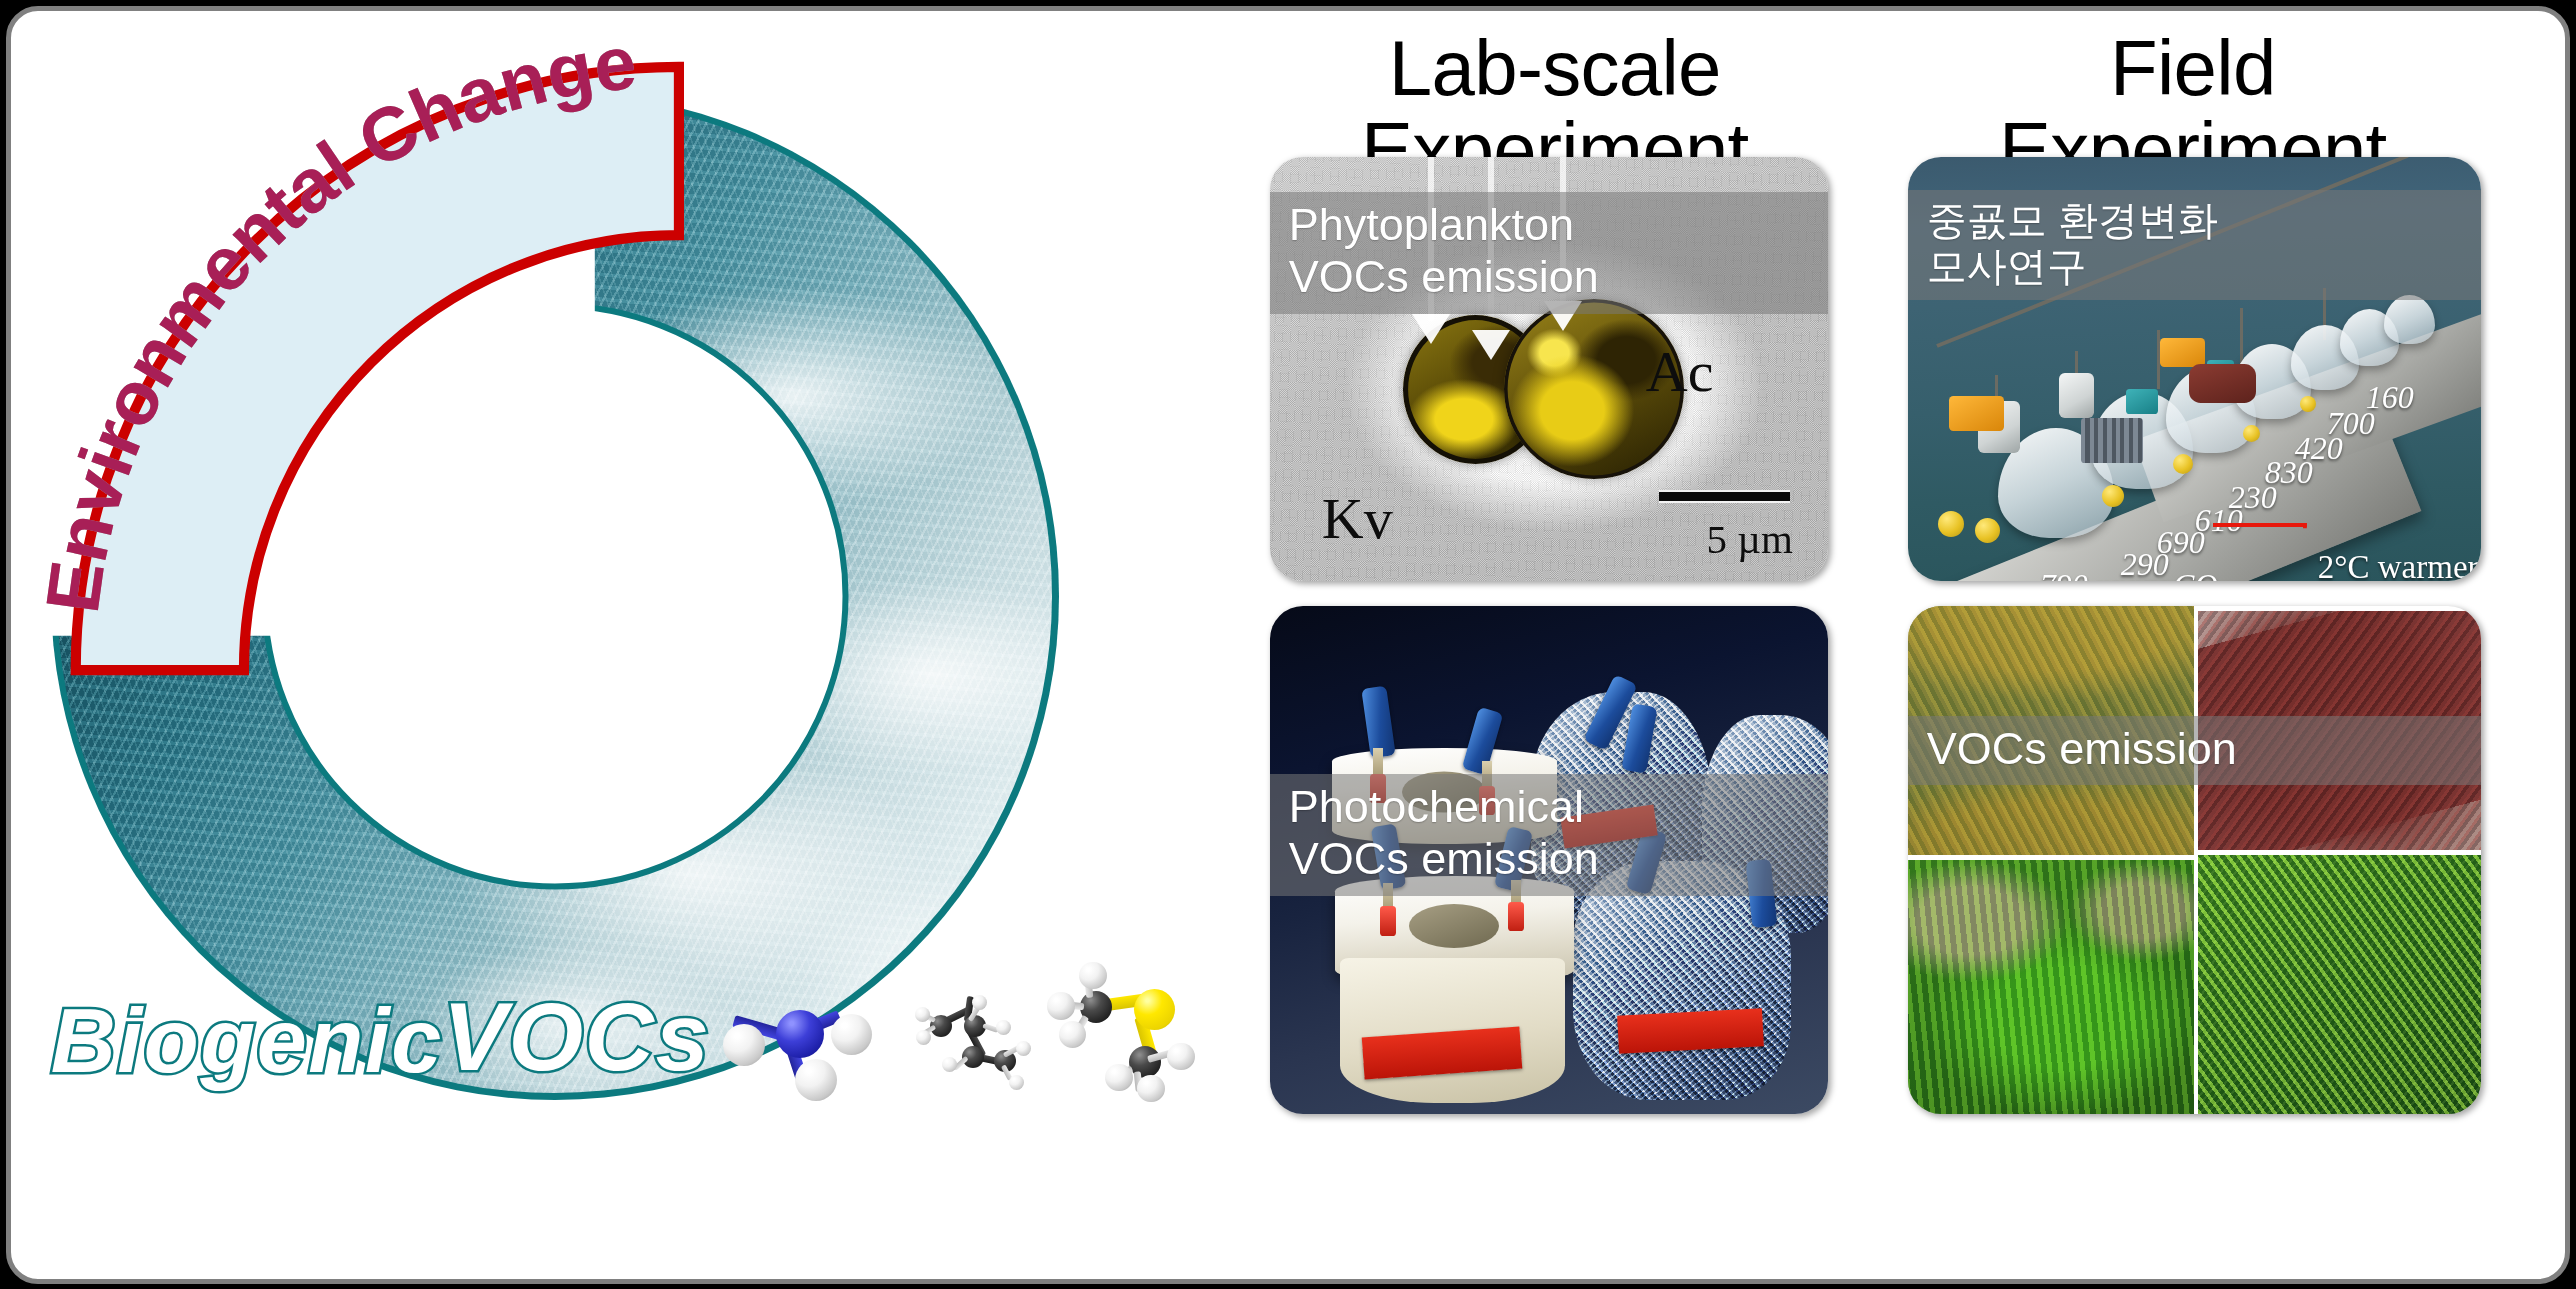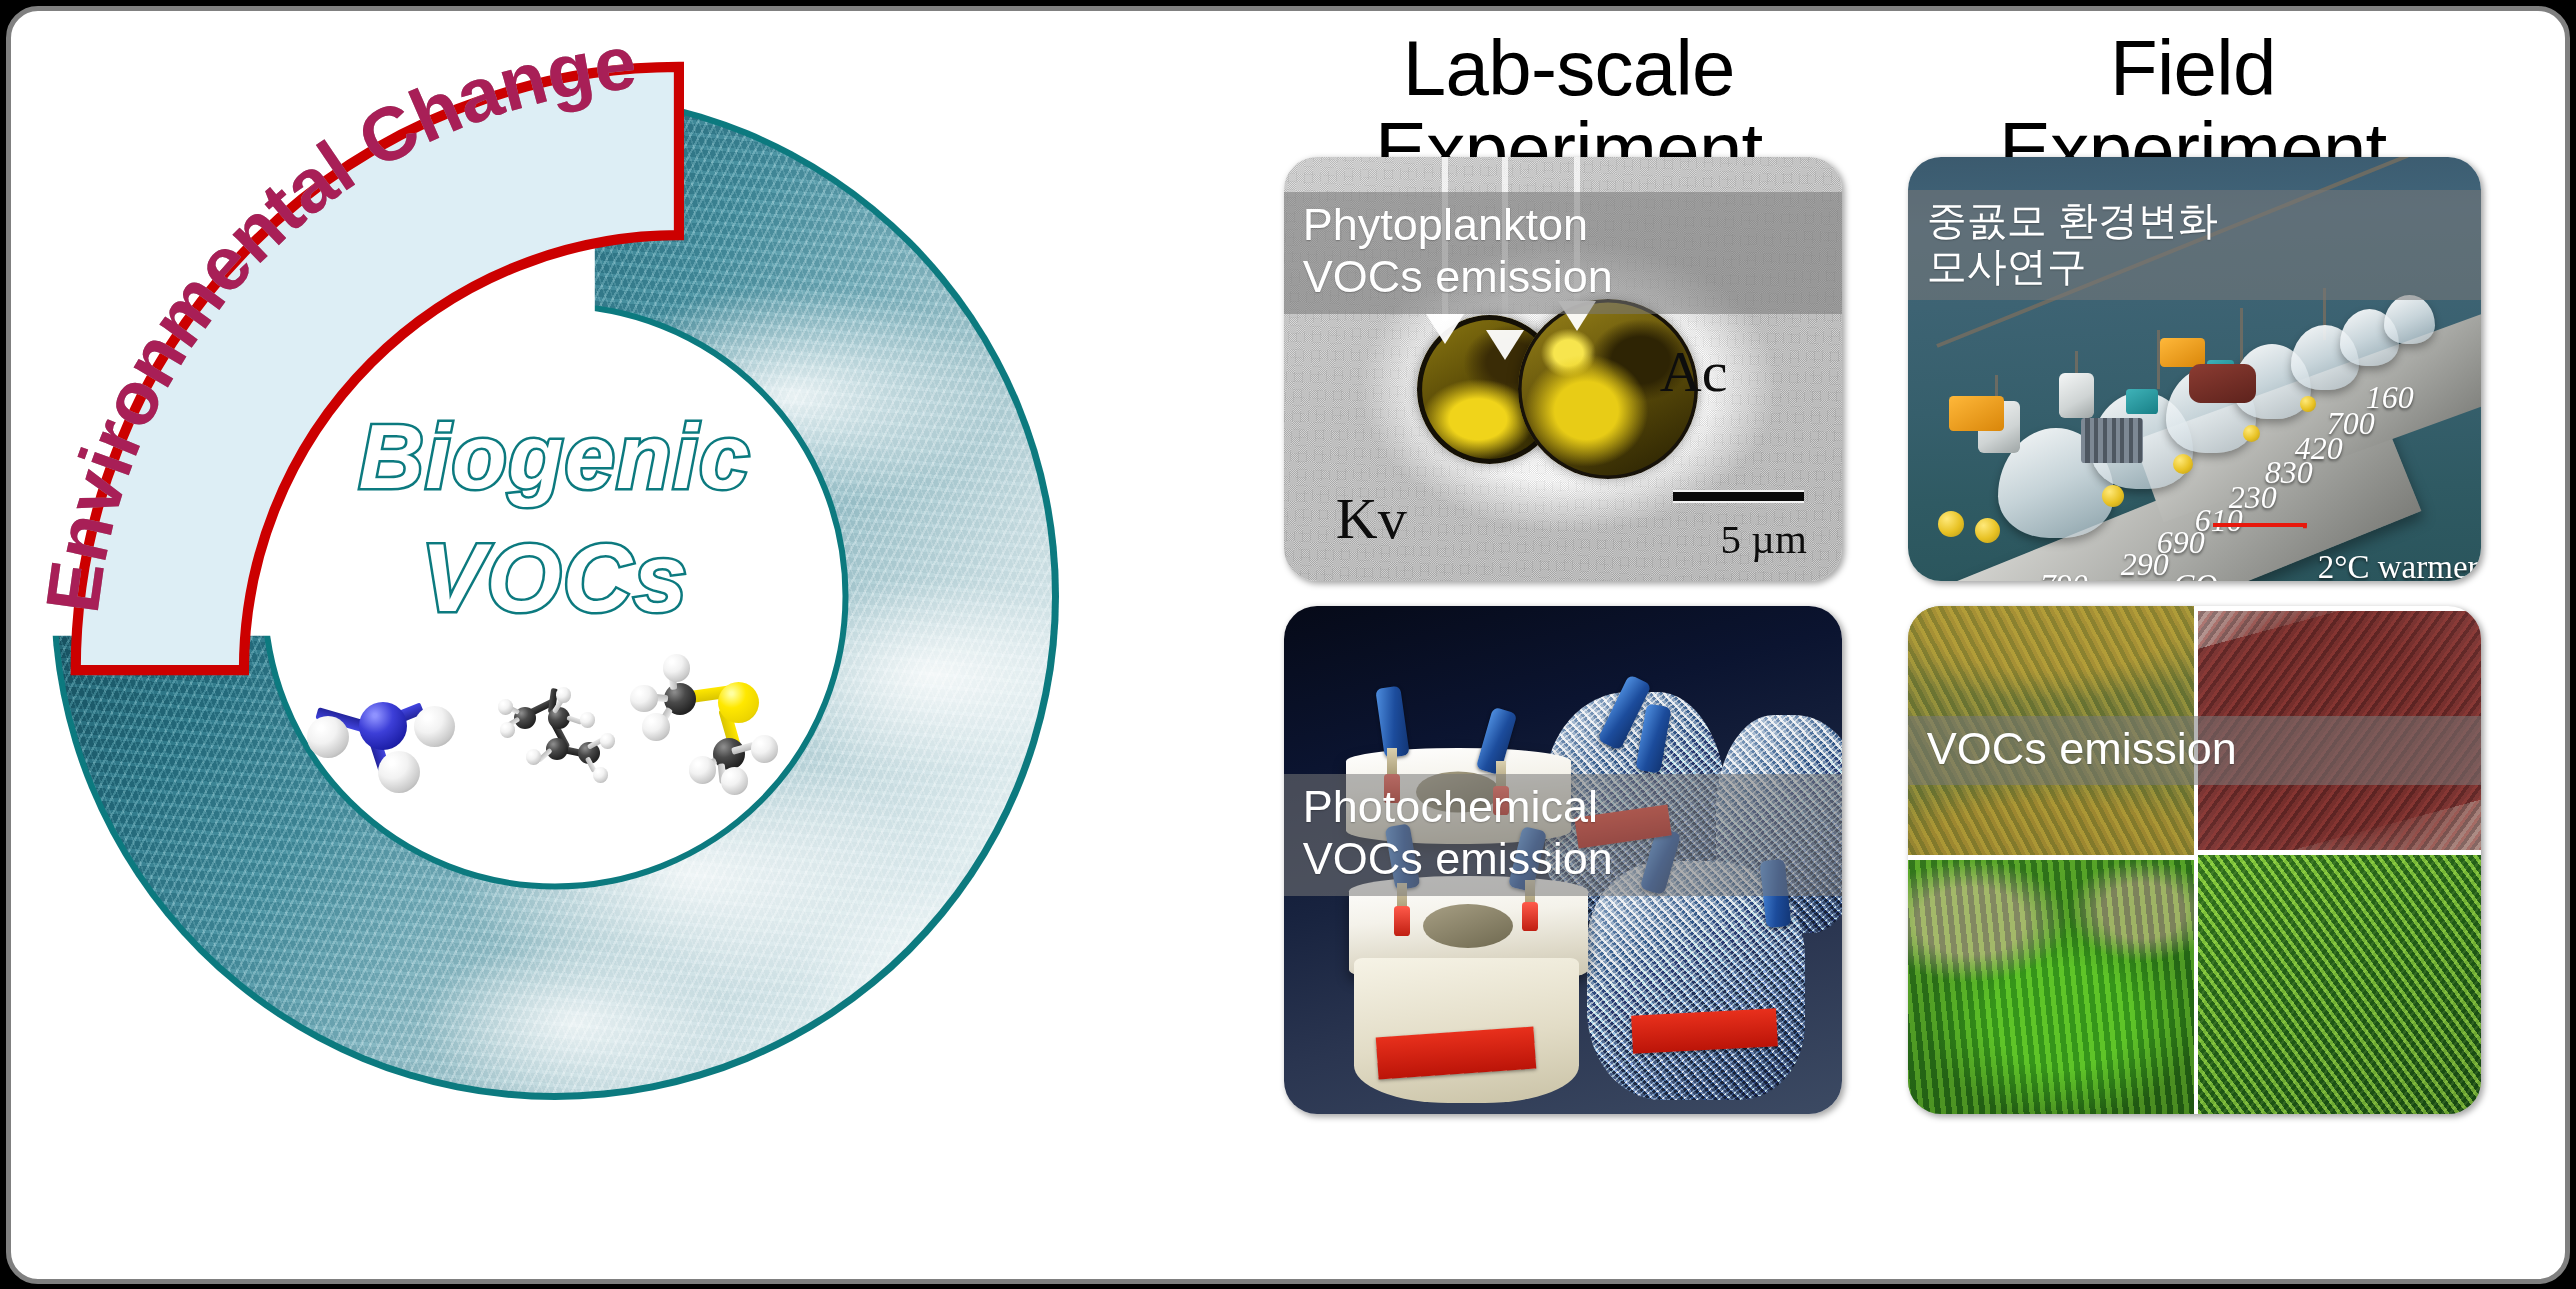--- a/index.html
+++ b/index.html
@@ -59,21 +59,21 @@
     background:#ffffff;border:6.5px solid #0c7a7f;
   }
   
   .gap-mask{position:absolute;background:#ffffff;}
   #gap-a{left:-29px;top:-29px;width:573px;height:573px;
          clip-path:polygon(100% 100%, 100% 0, 0 0, 0 100%);}
 
   
   #inner-title{
     position:absolute;left:40px;top:81px;width:1008px;height:1008px;
-    display:flex;flex-direction:column;align-items:center;justify-content:center;
+    display:flex;align-items:flex-end;justify-content:center;
     pointer-events:none;
   }
   #inner-title .line{
     font-style:italic;font-weight:700;font-size:90px;line-height:1.30;
     color:#ffffff;
     -webkit-text-stroke:5.1px #0c7a7f;
     paint-order:stroke fill;
     letter-spacing:1.5px;
     font-family:"Liberation Sans",sans-serif;
   }
@@ -88,21 +88,21 @@
   .aN{background:radial-gradient(circle at 33% 28%, #8f92ff 4%, #3d3fd8 38%, #1d1fa8 75%, #10116e 100%)}
   .aS{background:radial-gradient(circle at 33% 28%, #ffffa0 4%, #ffe800 36%, #ecd400 74%, #b9a700 100%)}
   .bH{background:linear-gradient(#e8e8e8,#b9b9b9)}
   .bC{background:linear-gradient(#4b4b4b,#1c1c1c)}
   .bN{background:linear-gradient(#4245e0,#23249c)}
   .bS{background:linear-gradient(#ffe800,#d9c400)}
 
   
   #cols{position:absolute;left:1218px;top:0;width:1341px;height:1268px}
   .col{position:absolute;top:0;width:616px;height:100%}
-  #col-lab{left:32px}
+  #col-lab{left:18px}
   #col-field{left:656px}
 
   .col-head{
     position:absolute;top:16px;left:0;width:100%;
     text-align:center;font-size:78px;line-height:1.06;
     font-weight:400;color:#000;letter-spacing:-0.7px;
     font-family:"Liberation Sans",sans-serif;
   }
 
   .panel{

